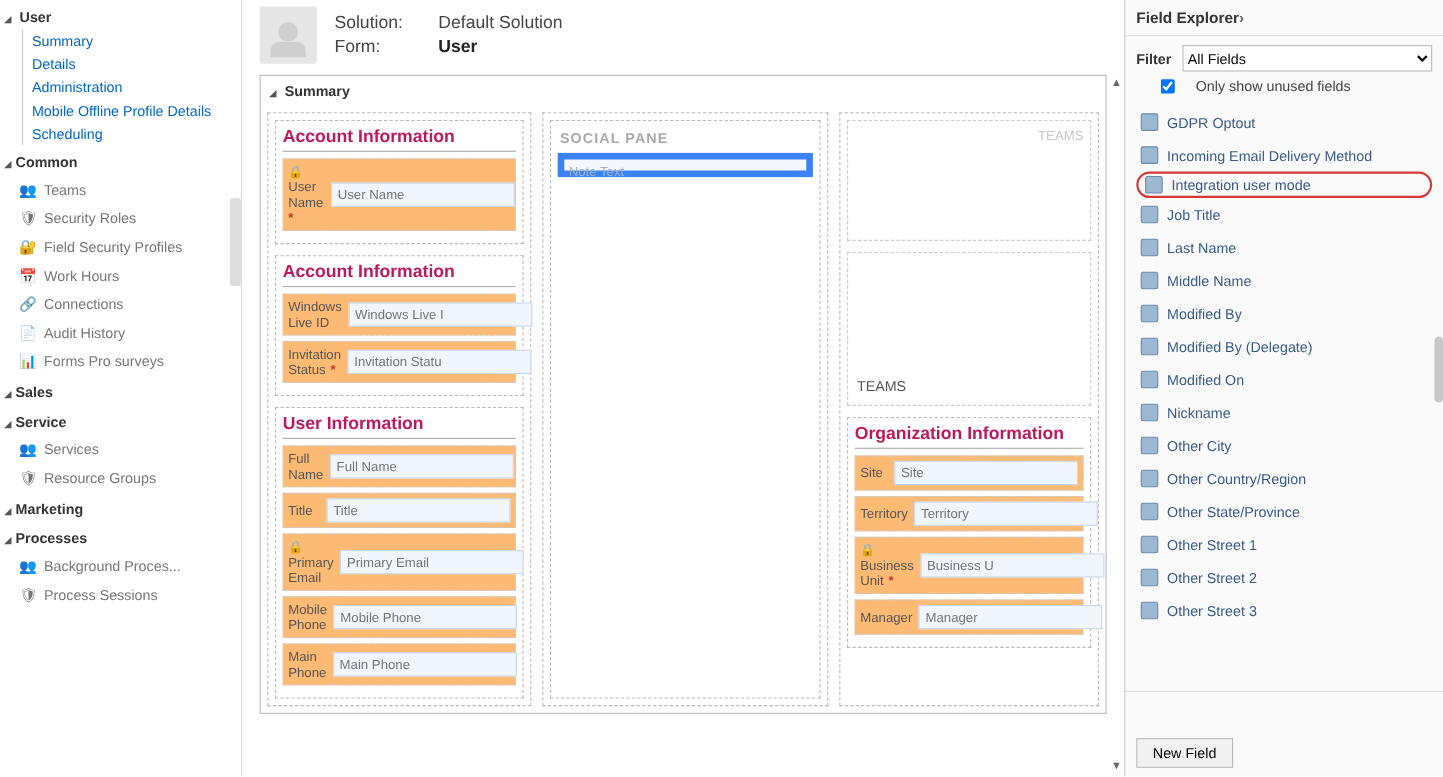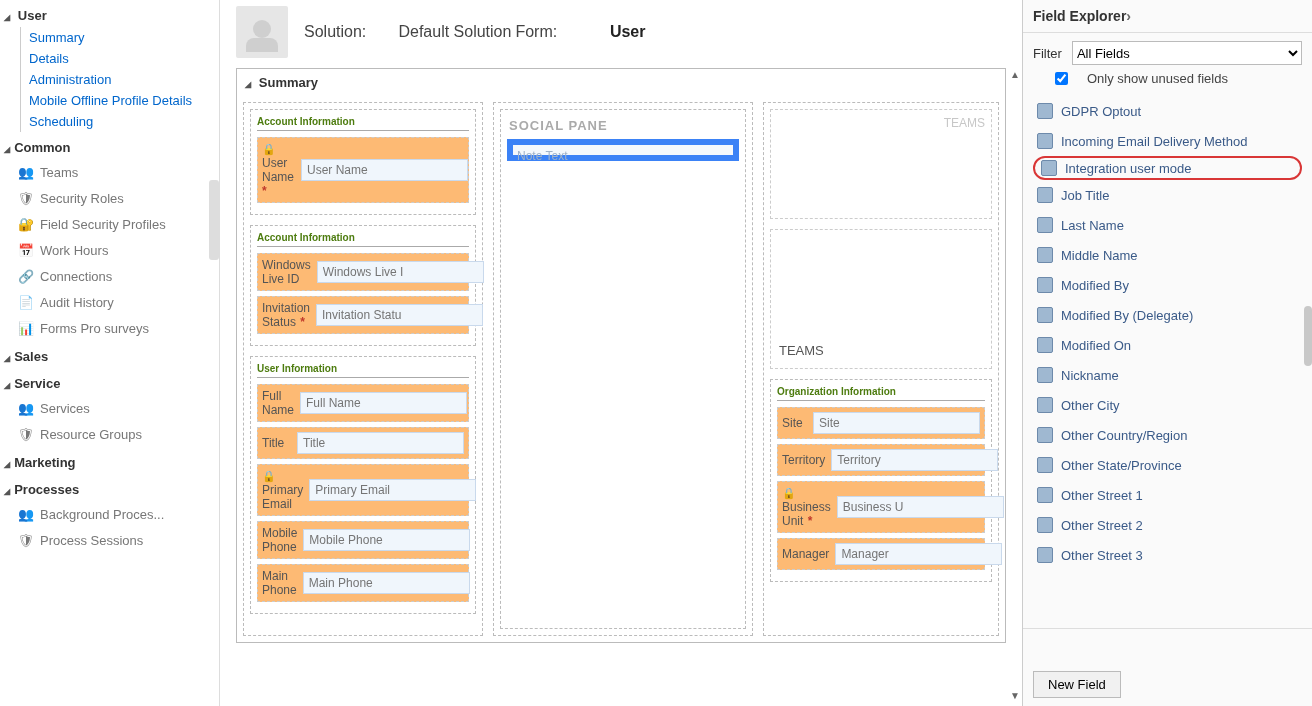--- a/index.html
+++ b/index.html
@@ -93,21 +93,21 @@
   .avatar-ph::after{
     content:"";
     position:absolute; left:50%; top:14px; transform:translateX(-50%);
     width:18px; height:18px; border-radius:50%; background:#cfcfcf;
   }
   .avatar-ph::before{
     content:"";
     position:absolute; left:50%; bottom:6px; transform:translateX(-50%);
     width:32px; height:14px; border-radius:8px 8px 0 0; background:#cfcfcf;
   }
-  .hdr-lines { display:flex; flex-direction:row; gap:4px; }
+  .hdr-lines { display:flex; flex-direction:column; gap:4px; }
   .hdr-label { color:#444; font-size:16px; }
   .hdr-label .lab { display:inline-block; width:90px; }
   .hdr-label .val { font-weight:600; color:#222; }
 
   .canvas-wrap {
     flex:1;
     overflow:auto;
     padding: 4px 16px 16px 16px;
     position:relative;
   }
@@ -135,25 +135,25 @@
   .col-a { width: 240px; }
   .col-b { width: 260px; }
   .col-c { flex:1; min-width:160px; }
 
   .section-block {
     border: 1px dashed #bbb;
     padding: 6px;
   }
   .section-title {
     font-weight: 700;
-    color: #4d7c0f;
+    color: #be185d;
     border-bottom: 1px solid #aaa;
     padding-bottom: 3px;
     margin-bottom: 6px;
-    font-size: 10px;
+    font-size: 16px;
   }
   .field-row {
     display:flex; align-items:center; gap:6px;
     border:1px dashed #ccc;
     padding:4px;
     margin-bottom:5px;
     background:#fdba74;
   }
   .lock { color:#c0392b; font-size:11px; margin-right:2px; }
   .req { color:#c0392b; font-weight:700; margin-left:1px;}
@@ -425,21 +425,21 @@
       <span class="arrow-dn"></span>
     </div>
   </div>
 
   <div class="right">
     <div class="fx-title">
       <span>Field Explorer</span>
       <span style="color:#666;">›</span>
     </div>
     <div class="fx-filter-row">
-      <span style="font-weight:400;text-align:center;">Filter</span>
+      <span style="font-weight:700;text-align:center;">Filter</span>
       <select>
         <option>All Fields</option>
       </select>
     </div>
     <div class="fx-check-row">
       <input type="checkbox" id="unusedck" checked="" style="">
       <label for="unusedck">Only show unused fields</label>
     </div>
     <div class="fx-list" id="fxList">
       <div class="fx-scroll-thumb"></div>

